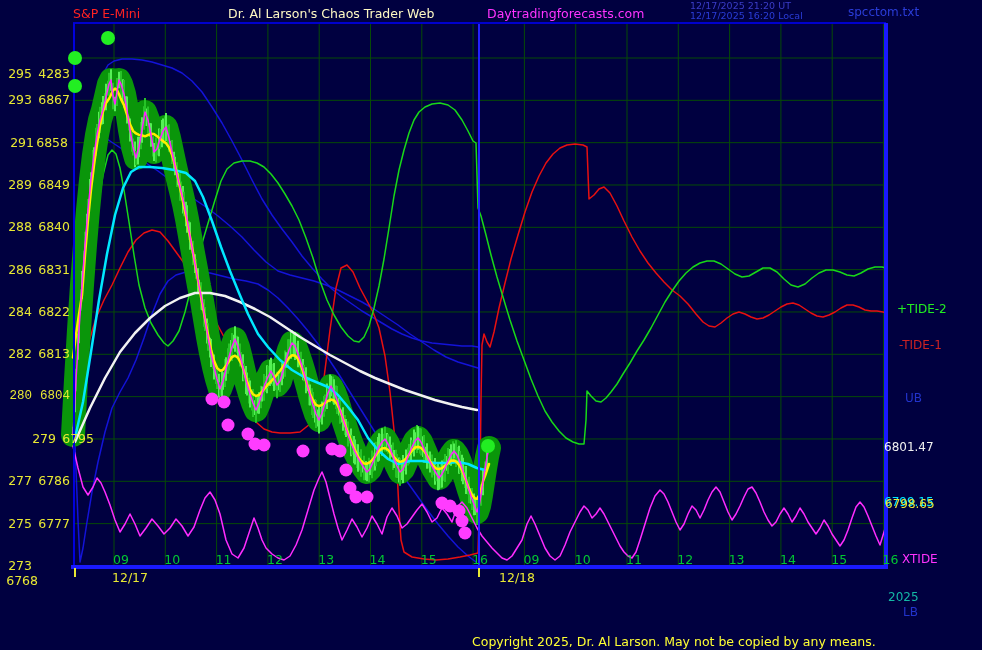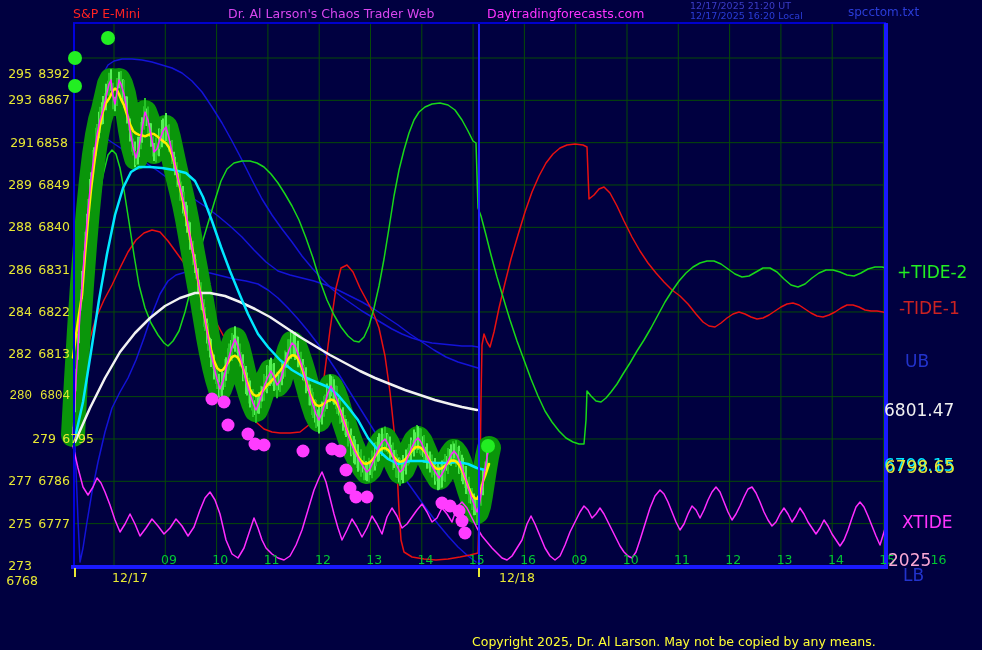--- a/index.html
+++ b/index.html
@@ -1,32 +1,32 @@
 <!DOCTYPE html>
 <html><head>
 <meta charset="utf-8">
 <style>
   html,body{margin:0;padding:0;background:#000040;}
   body{width:982px;height:650px;position:relative;overflow:hidden;
        font-family:"DejaVu Sans","Liberation Sans",sans-serif;}
   .abs{position:absolute;white-space:nowrap;}
   .hdr{font-size:12.5px;}
   .sym{color:#ff2222;}
-  .title{color:#d946ef;}
+  .title{color:#fef9c3;}
   .site{color:#ff33ff;text-decoration:none;cursor:pointer;}
   .ts{font-size:9.5px;color:#3a3cc8;line-height:10px;}
   .ts2{color:#2a3cd8;}
   .file{color:#2a3cd8;font-size:12px;text-decoration:none;cursor:pointer;}
   .yrow{position:absolute;left:4px;width:66px;display:flex;justify-content:space-between;
         color:#e8e833;font-size:12.5px;}
   .yrow .c1{width:28px;text-align:right;}
   .yrow .c2{width:34px;text-align:right;}
-  .hourlab{position:absolute;color:#00c832;font-size:12.5px;transform:translateX(-50%);margin-left:48px;}
+  .hourlab{position:absolute;color:#00c832;font-size:12.5px;transform:translateX(-50%);}
   .datelab{color:#e8e833;font-size:12.5px;}
-  .rlab{font-size:17px;}
+  .rlab{font-size:12px;margin-top:40px;}
   .copyright{color:#ffff33;font-size:12.5px;}
   .tick{position:absolute;width:2px;height:9px;background:#e8e833;}
   svg{position:absolute;left:0;top:0;}
 </style>
 </head>
 <body>
 
 <svg id="plot" width="982" height="650">
     <line x1="73" y1="58" x2="886" y2="58" stroke="#064a06" stroke-width="1"></line>
     <line x1="73" y1="100.33" x2="886" y2="100.33" stroke="#064a06" stroke-width="1"></line>
@@ -372,21 +372,21 @@
 <div class="abs hdr sym" style="left:73px;top:6px;">S&amp;P E-Mini</div>
 <div class="abs hdr title" style="left:228px;top:6px;">Dr. Al Larson's Chaos Trader Web</div>
 <a class="abs hdr site" style="left:487px;top:6px;">Daytradingforecasts.com</a>
 <div class="abs ts" style="left:690px;top:1px;">12/17/2025 21:20 UT</div>
 <div class="abs ts ts2" style="left:690px;top:11px;">12/17/2025 16:20 Local</div>
 <a class="abs file" style="left:848px;top:5px;">spcctom.txt</a>
 
 <div id="ylabels">
     <div class="yrow" style="top: 66px;">
       <span class="c1">295</span>
-      <span class="c2">8392</span>
+      <span class="c2">4283</span>
     </div>
     <div class="yrow" style="top: 92.33px;">
       <span class="c1">293</span>
       <span class="c2">6867</span>
     </div>
     <div class="yrow" style="top: 134.66px; justify-content: center;">
       <span class="c1">291</span>
       <span class="c2">6858</span>
     </div>
     <div class="yrow" style="top: 176.99px;">
@@ -455,16 +455,16 @@
 <div class="abs datelab" style="left:112px;top:570px;">12/17</div>
 <div class="abs datelab" style="left:499px;top:570px;">12/18</div>
 
 <div class="abs rlab" style="left:897px;top:262px;color:#22ee22;">+TIDE-2</div>
 <div class="abs rlab" style="left:899px;top:298px;color:#cc2222;">-TIDE-1</div>
 <div class="abs rlab" style="left:905px;top:351px;color:#2233cc;">UB</div>
 <div class="abs rlab" style="left:884px;top:400px;color:#f0f0f0;">6801.47</div>
 <div class="abs rlab" style="left:884px;top:455px;color:#00e8ff;">6799.15</div>
 <div class="abs rlab" style="left:885px;top:457px;color:#e8e833;">6798.65</div>
 <div class="abs rlab" style="left:902px;top:512px;color:#ff33ff;">XTIDE</div>
-<div class="abs rlab" style="left:888px;top:550px;color:#f9a8d4;">2025</div>
+<div class="abs rlab" style="left:888px;top:550px;color:#14b8a6;">2025</div>
 <div class="abs rlab" style="left:903px;top:565px;color:#2233cc;">LB</div>
 
 <div class="abs copyright" style="left:472px;top:634px;">Copyright 2025, Dr. Al Larson. May not be copied by any means.</div>
 
 </body></html>

